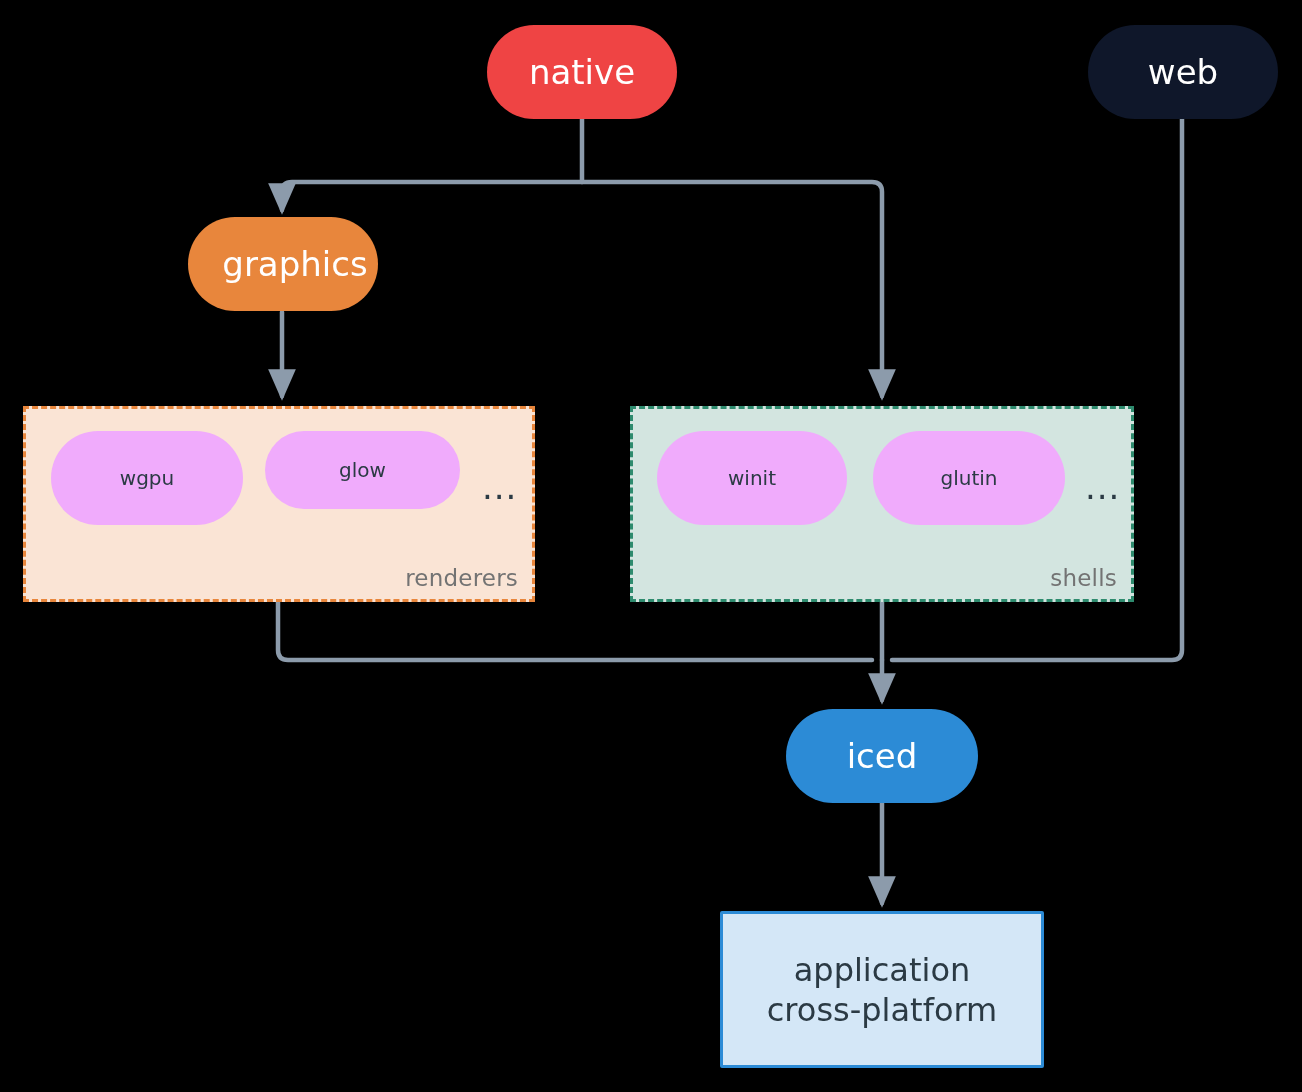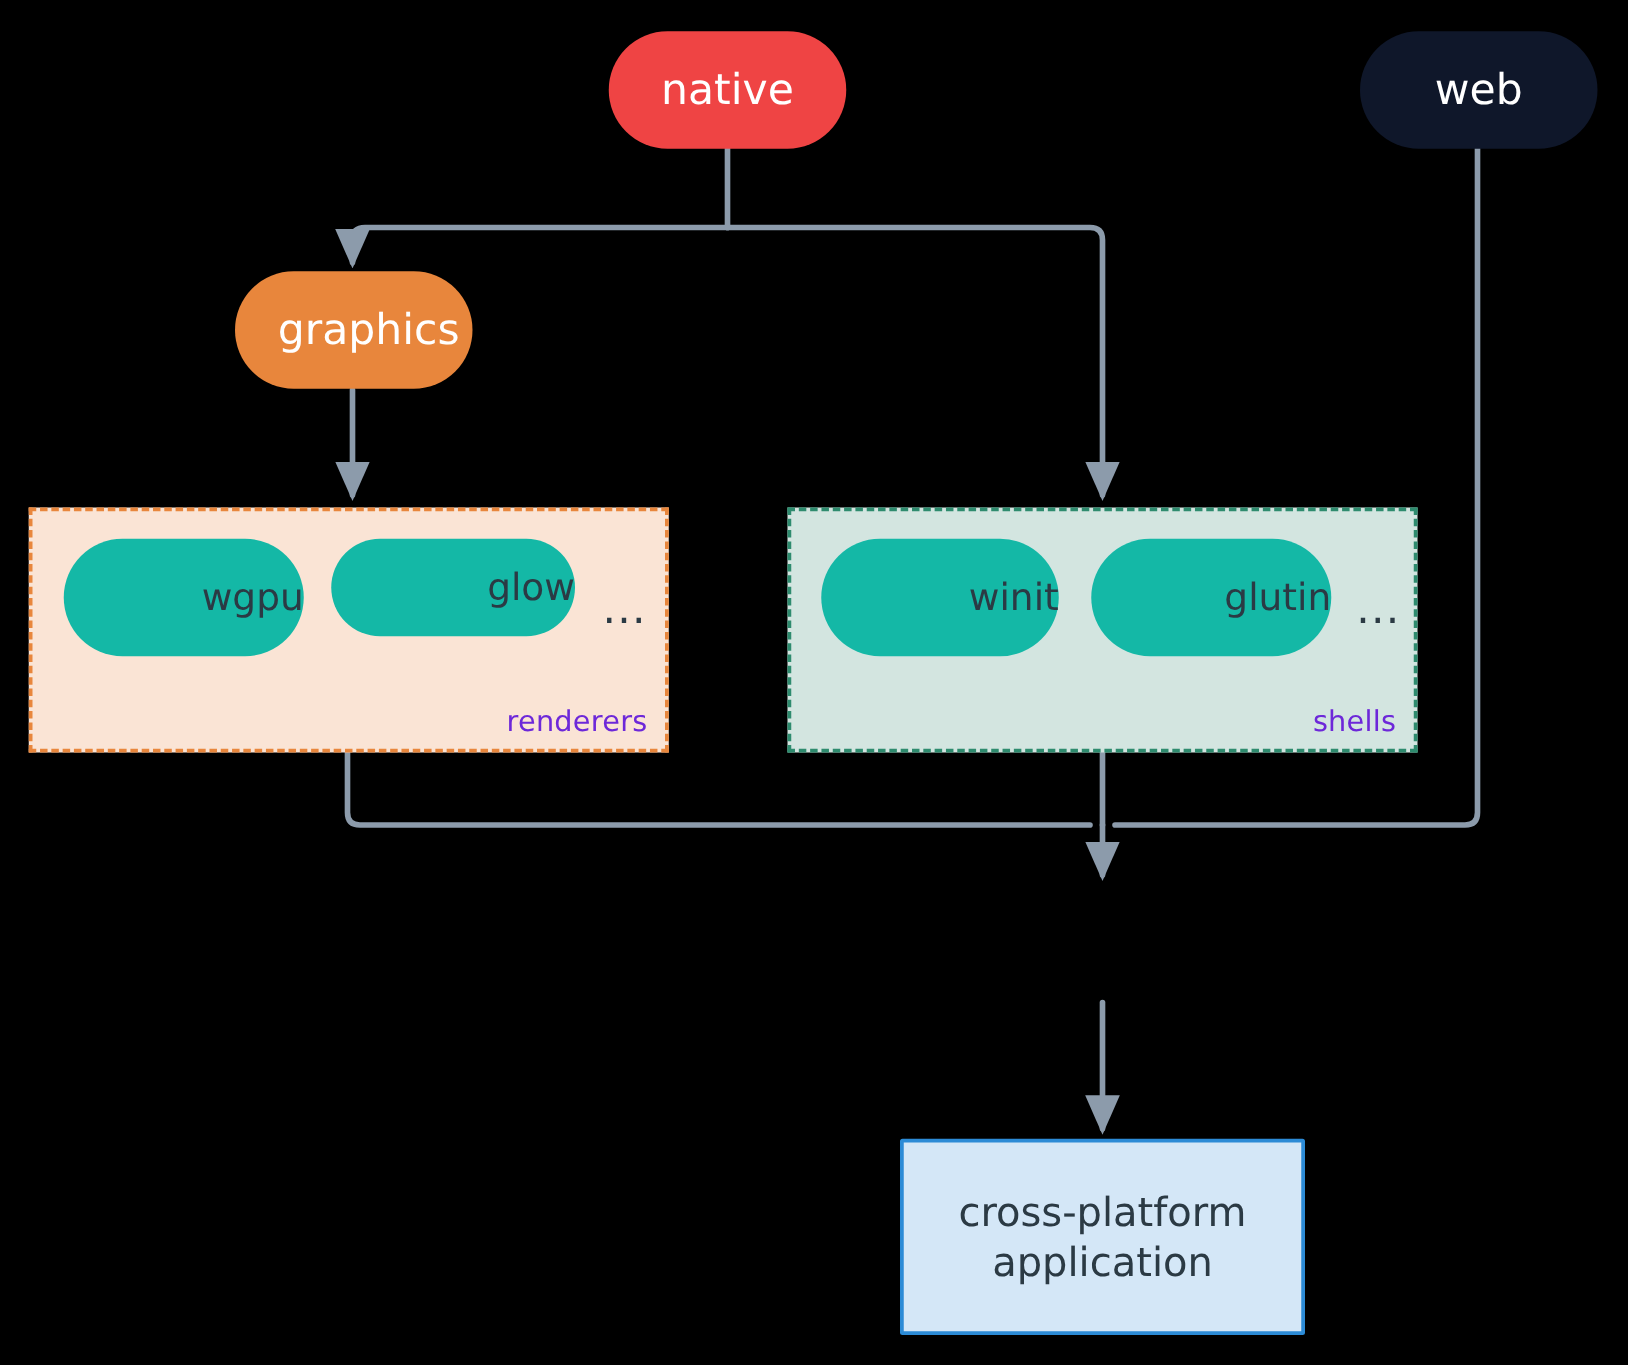--- a/index.html
+++ b/index.html
@@ -42,32 +42,32 @@
   }
   .group-box {
     position: absolute;
     box-sizing: border-box;
   }
   .group-label {
     position: absolute;
     right: 14px;
     bottom: 8px;
     font-size: 23px;
-    color: #6d28d9;
+    color: #737373;
     letter-spacing: .2px;
   }
   .inner-pill {
     position: absolute;
     display: flex;
     align-items: center;
-    justify-content: flex-end;
-    background: #14b8a6;
+    justify-content: center;
+    background: #f0abfc;
     border-radius: 999px;
     color: #2B3A44;
-    font-size: 30px;
+    font-size: 20px;
   }
   .ellipsis {
     position: absolute;
     color: #2B3A44;
     font-size: 34px;
     letter-spacing: 1px;
   }
   .rect-node {
     border-radius: 2px;
   }
@@ -135,20 +135,23 @@
     <div class="inner-pill" style="left:24px; top:22px; width:190px; height:94px;">
       <span>winit</span>
     </div>
     <div class="inner-pill" style="left:240px; top:22px; width:192px; height:94px;">
       <span>glutin</span>
     </div>
     <span class="ellipsis" style="left:452px; top:58px;">...</span>
     <span class="group-label">shells</span>
   </div>
 
+  <div class="node pill" style="left:786px; top:709px; width:192px; height:94px; background:#2C8BD6;">
+    <span class="node-label" style="color:#FFFFFF; font-size:34px;">iced</span>
+  </div>
 
   <div class="node rect-node" style="left:720px; top:911px; width:324px; height:157px;
               background:#D4E7F7; border:3px solid #2C8BD6; flex-direction:column;">
+    <span class="node-label" style="color:#2B3A44; font-size:32px;">application</span>
     <span class="node-label" style="color:#2B3A44; font-size:32px;">cross-platform</span>
-    <span class="node-label" style="color:#2B3A44; font-size:32px;">application</span>
   </div>
 
 </div>
 
 </body></html>

